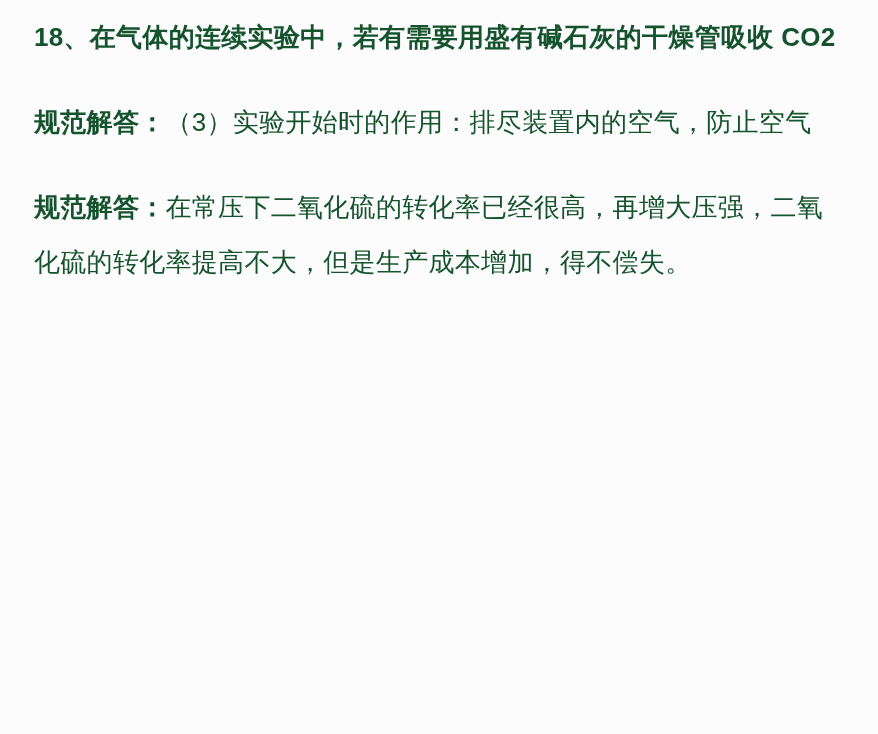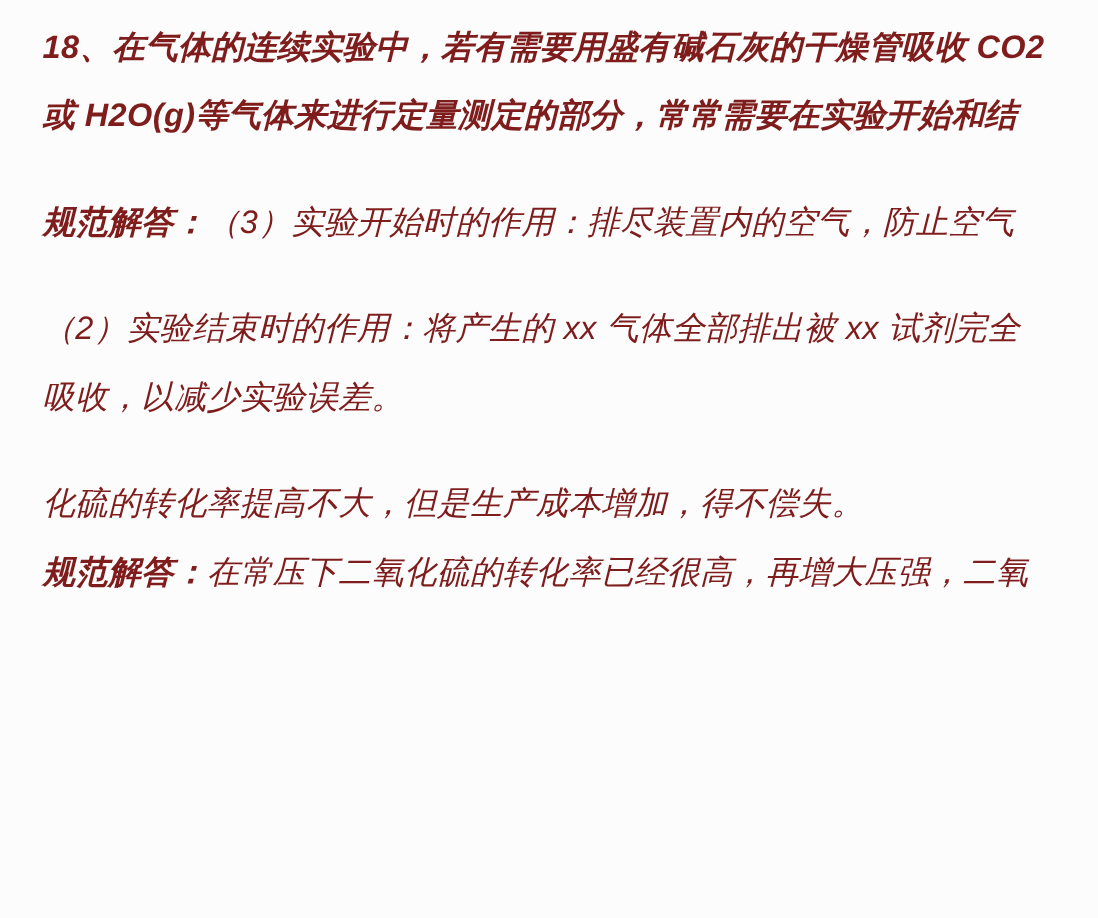--- a/index.html
+++ b/index.html
@@ -11,22 +11,21 @@
     width: 878px;
     height: 734px;
     overflow: hidden;
     font-family: "Liberation Sans", sans-serif;
   }
   .doc {
     box-sizing: border-box;
     width: 878px;
     height: 734px;
     padding: 10px 20px 0 34px;
-    color: #7f1d1d;
-    font-style: italic;
+    color: #14532d;
   }
   .para {
     font-size: 26px;
     line-height: 55px;
     margin: 0 0 30px 0;
     font-weight: 400;
     letter-spacing: 0.3px;
   }
   .para.bold {
     font-weight: 700;
@@ -38,26 +37,21 @@
   .prefix {
     font-weight: 700;
   }
 </style>
 </head>
 <body>
 
 <div class="doc">
     <div class="para bold">
       <div class="line">18、在气体的连续实验中，若有需要用盛有碱石灰的干燥管吸收 CO2</div>
-      <div class="line">或 H2O(g)等气体来进行定量测定的部分，常常需要在实验开始和结</div>
     </div>
     <div class="para">
       <div class="line"><span class="prefix">规范解答：</span><span>（3）实验开始时的作用：排尽装置内的空气，防止空气</span></div>
     </div>
     <div class="para">
-      <div class="line">（2）实验结束时的作用：将产生的 xx 气体全部排出被 xx 试剂完全</div>
-      <div class="line">吸收，以减少实验误差。</div>
-    </div>
-    <div class="para">
+      <div class="line"><span class="prefix">规范解答：</span><span>在常压下二氧化硫的转化率已经很高，再增大压强，二氧</span></div>
       <div class="line">化硫的转化率提高不大，但是生产成本增加，得不偿失。</div>
-      <div class="line"><span class="prefix">规范解答：</span><span>在常压下二氧化硫的转化率已经很高，再增大压强，二氧</span></div>
     </div>
   </div>
 
 </body></html>

